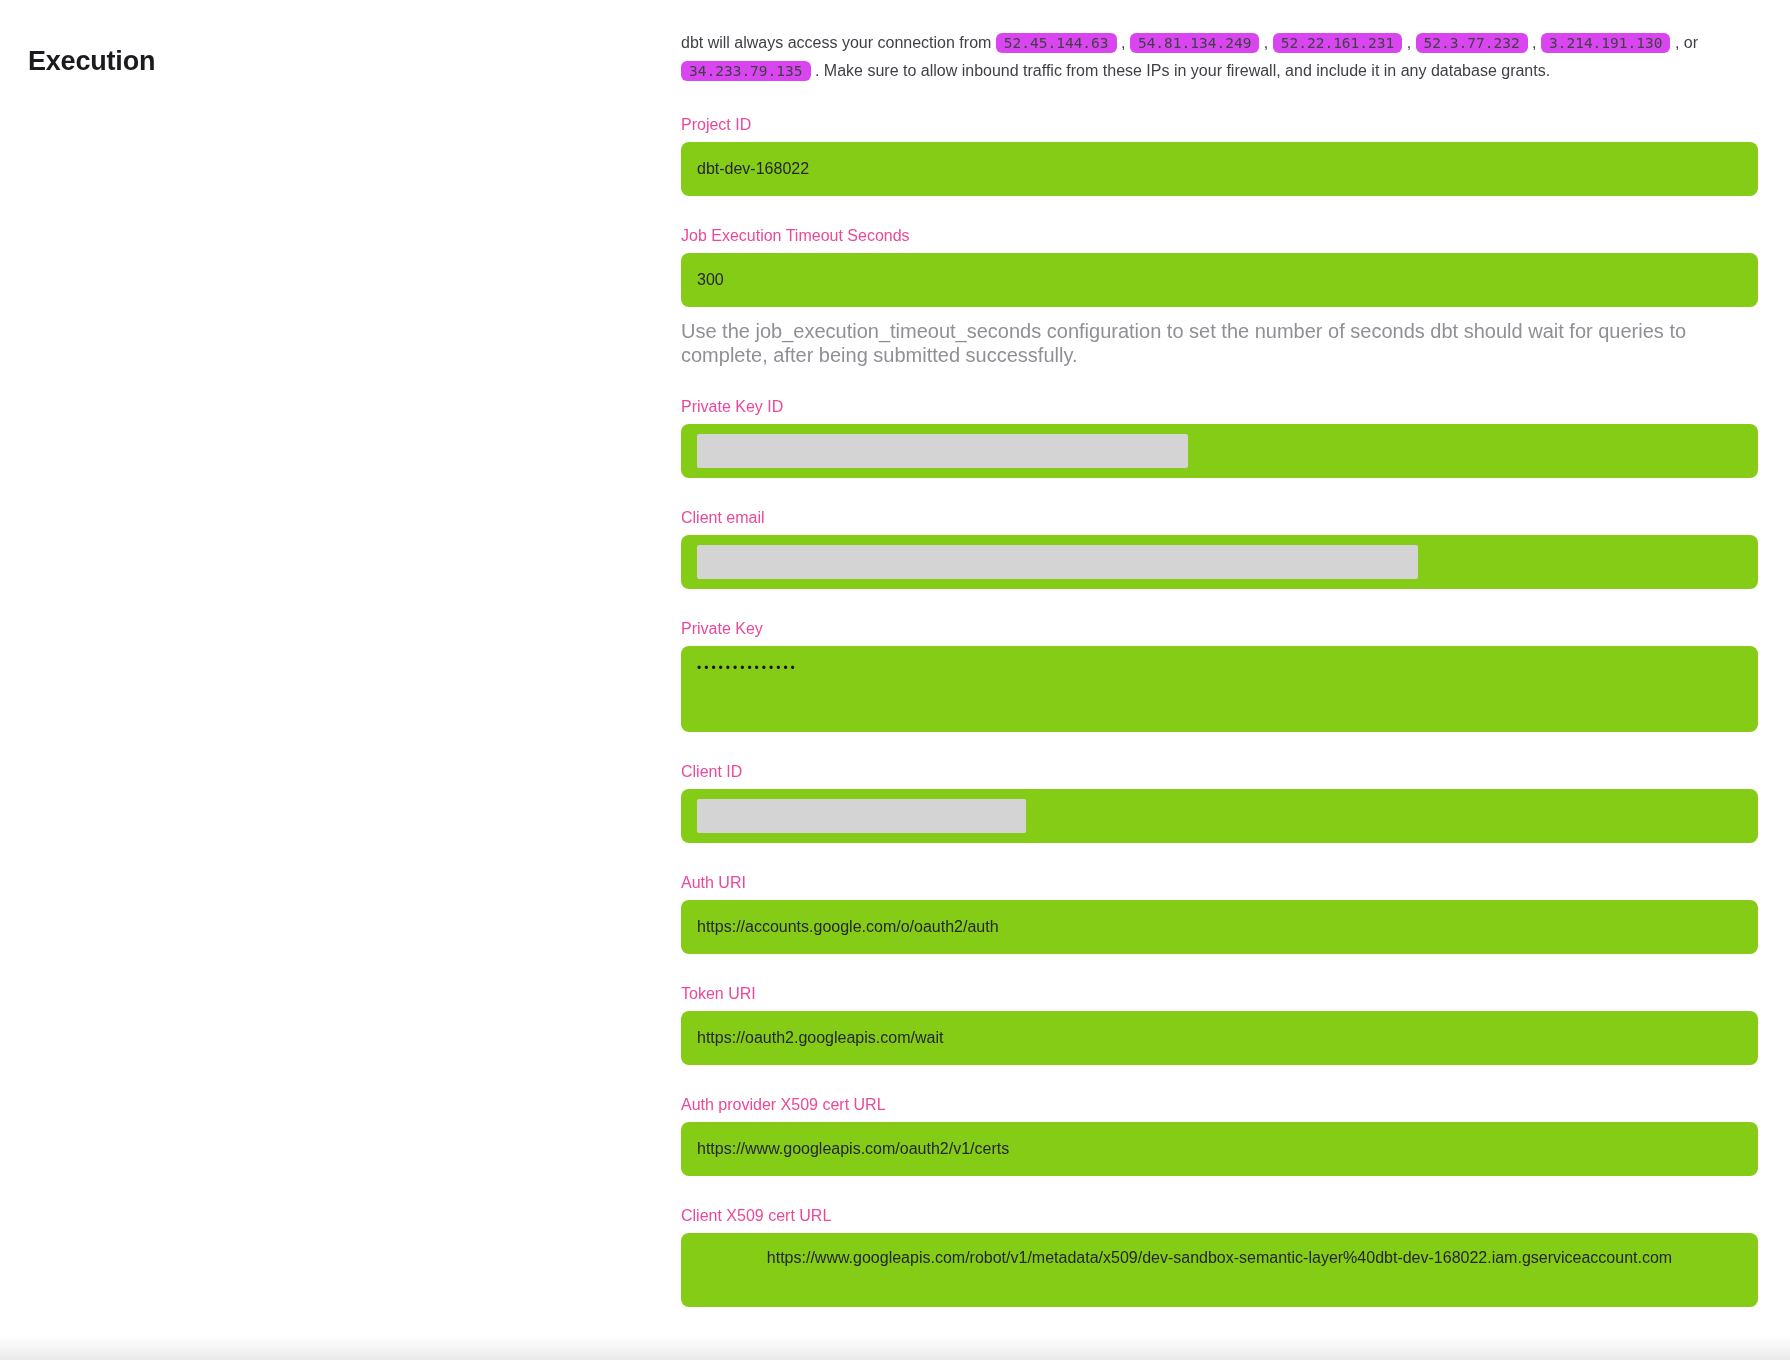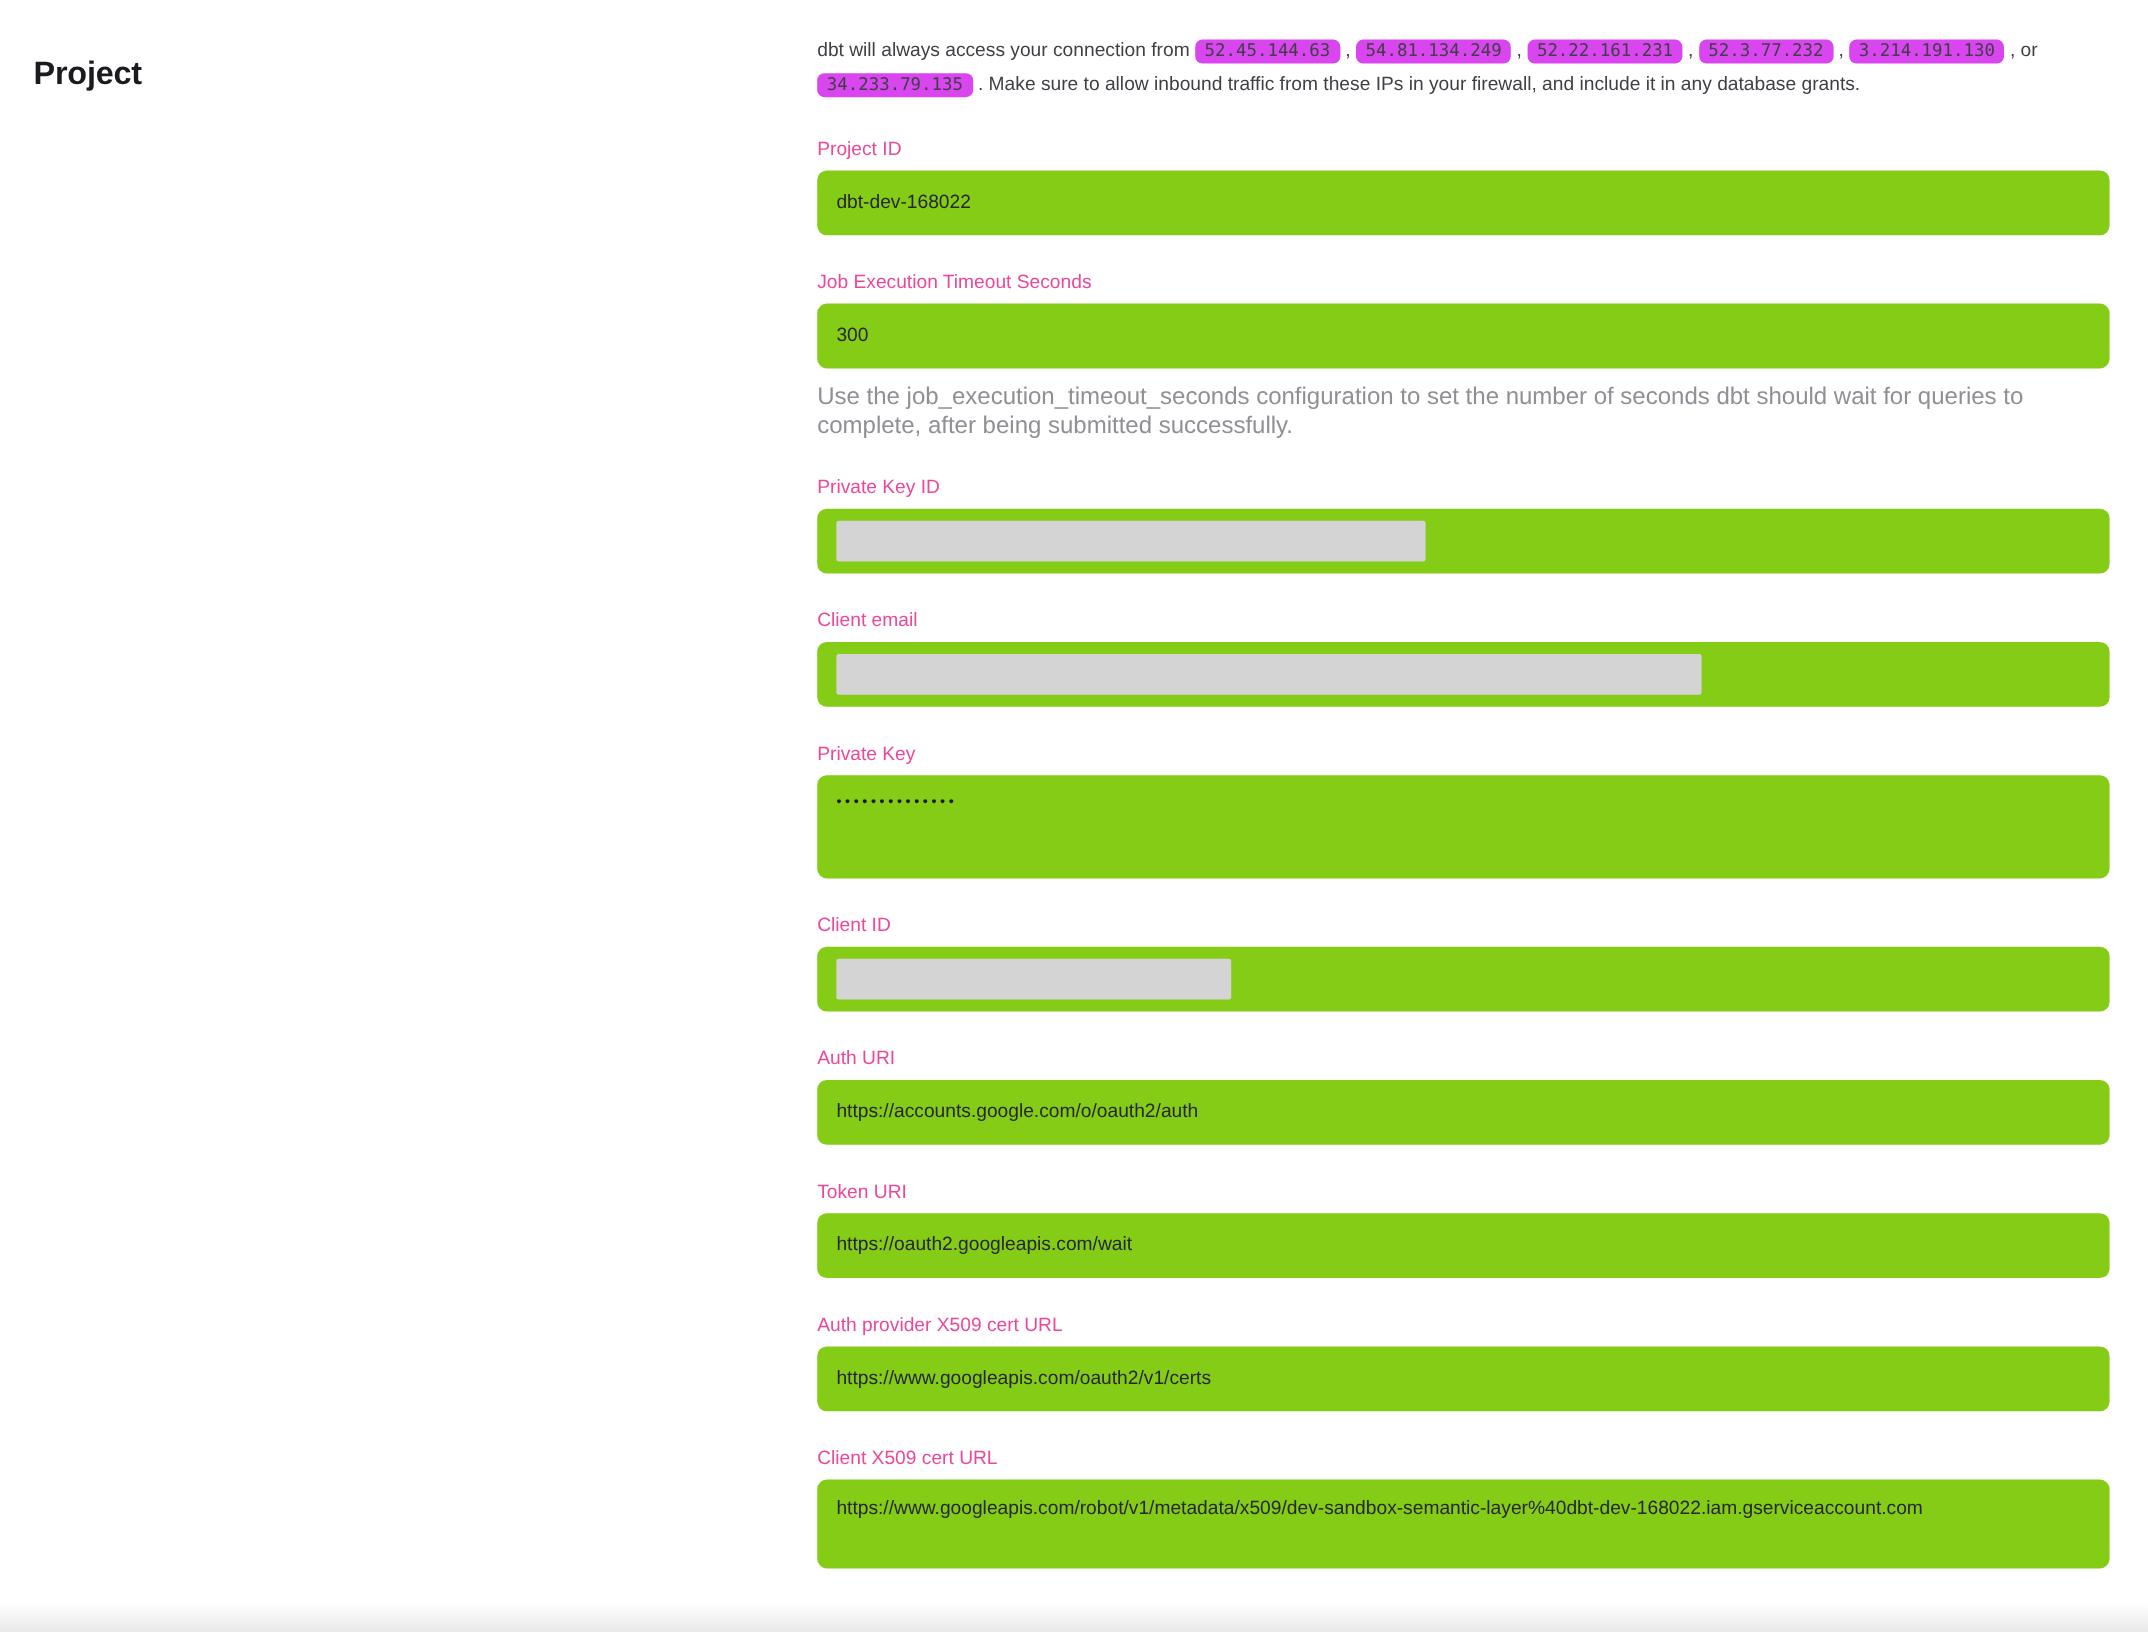--- a/index.html
+++ b/index.html
@@ -62,20 +62,21 @@
     height: 86px;
     align-items: flex-start;
     padding-top: 16px;
   }
   .field-box.wrap {
     display: block;
     padding: 13px 16px;
     line-height: 24px;
     word-break: break-all;
     min-height: 74px;
+    text-align: center;
   }
   .password-dots {
     font-size: 12px;
     letter-spacing: 3px;
     color: #18181b;
     line-height: 12px;
   }
   .redaction {
     background: #d4d4d4;
     height: 34px;
@@ -91,21 +92,21 @@
     position: absolute;
     left: 0; right: 0; bottom: 0;
     height: 24px;
     background: linear-gradient(180deg, rgba(0,0,0,0) 0%, rgba(0,0,0,0.085) 100%);
     pointer-events: none;
   }
 </style>
 </head>
 <body>
 
-<h1 class="page-title">Project</h1>
+<h1 class="page-title">Execution</h1>
 
 <div class="content">
   <p class="intro" id="connection-note"><span>dbt will always access your connection from </span><span class="ip-chip">52.45.144.63</span> , <span class="ip-chip">54.81.134.249</span> , <span class="ip-chip">52.22.161.231</span> , <span class="ip-chip">52.3.77.232</span> , <span class="ip-chip">3.214.191.130</span> , or <span class="ip-chip">34.233.79.135</span><span> . Make sure to allow inbound traffic from these IPs in your firewall, and include it in any database grants.</span></p>
   <div id="fields-container">
       <div class="field-group">
         <div class="field-label">Project ID</div>
         <div class="field-box">
           <span class="field-value">dbt-dev-168022</span>
         </div>
       </div>

